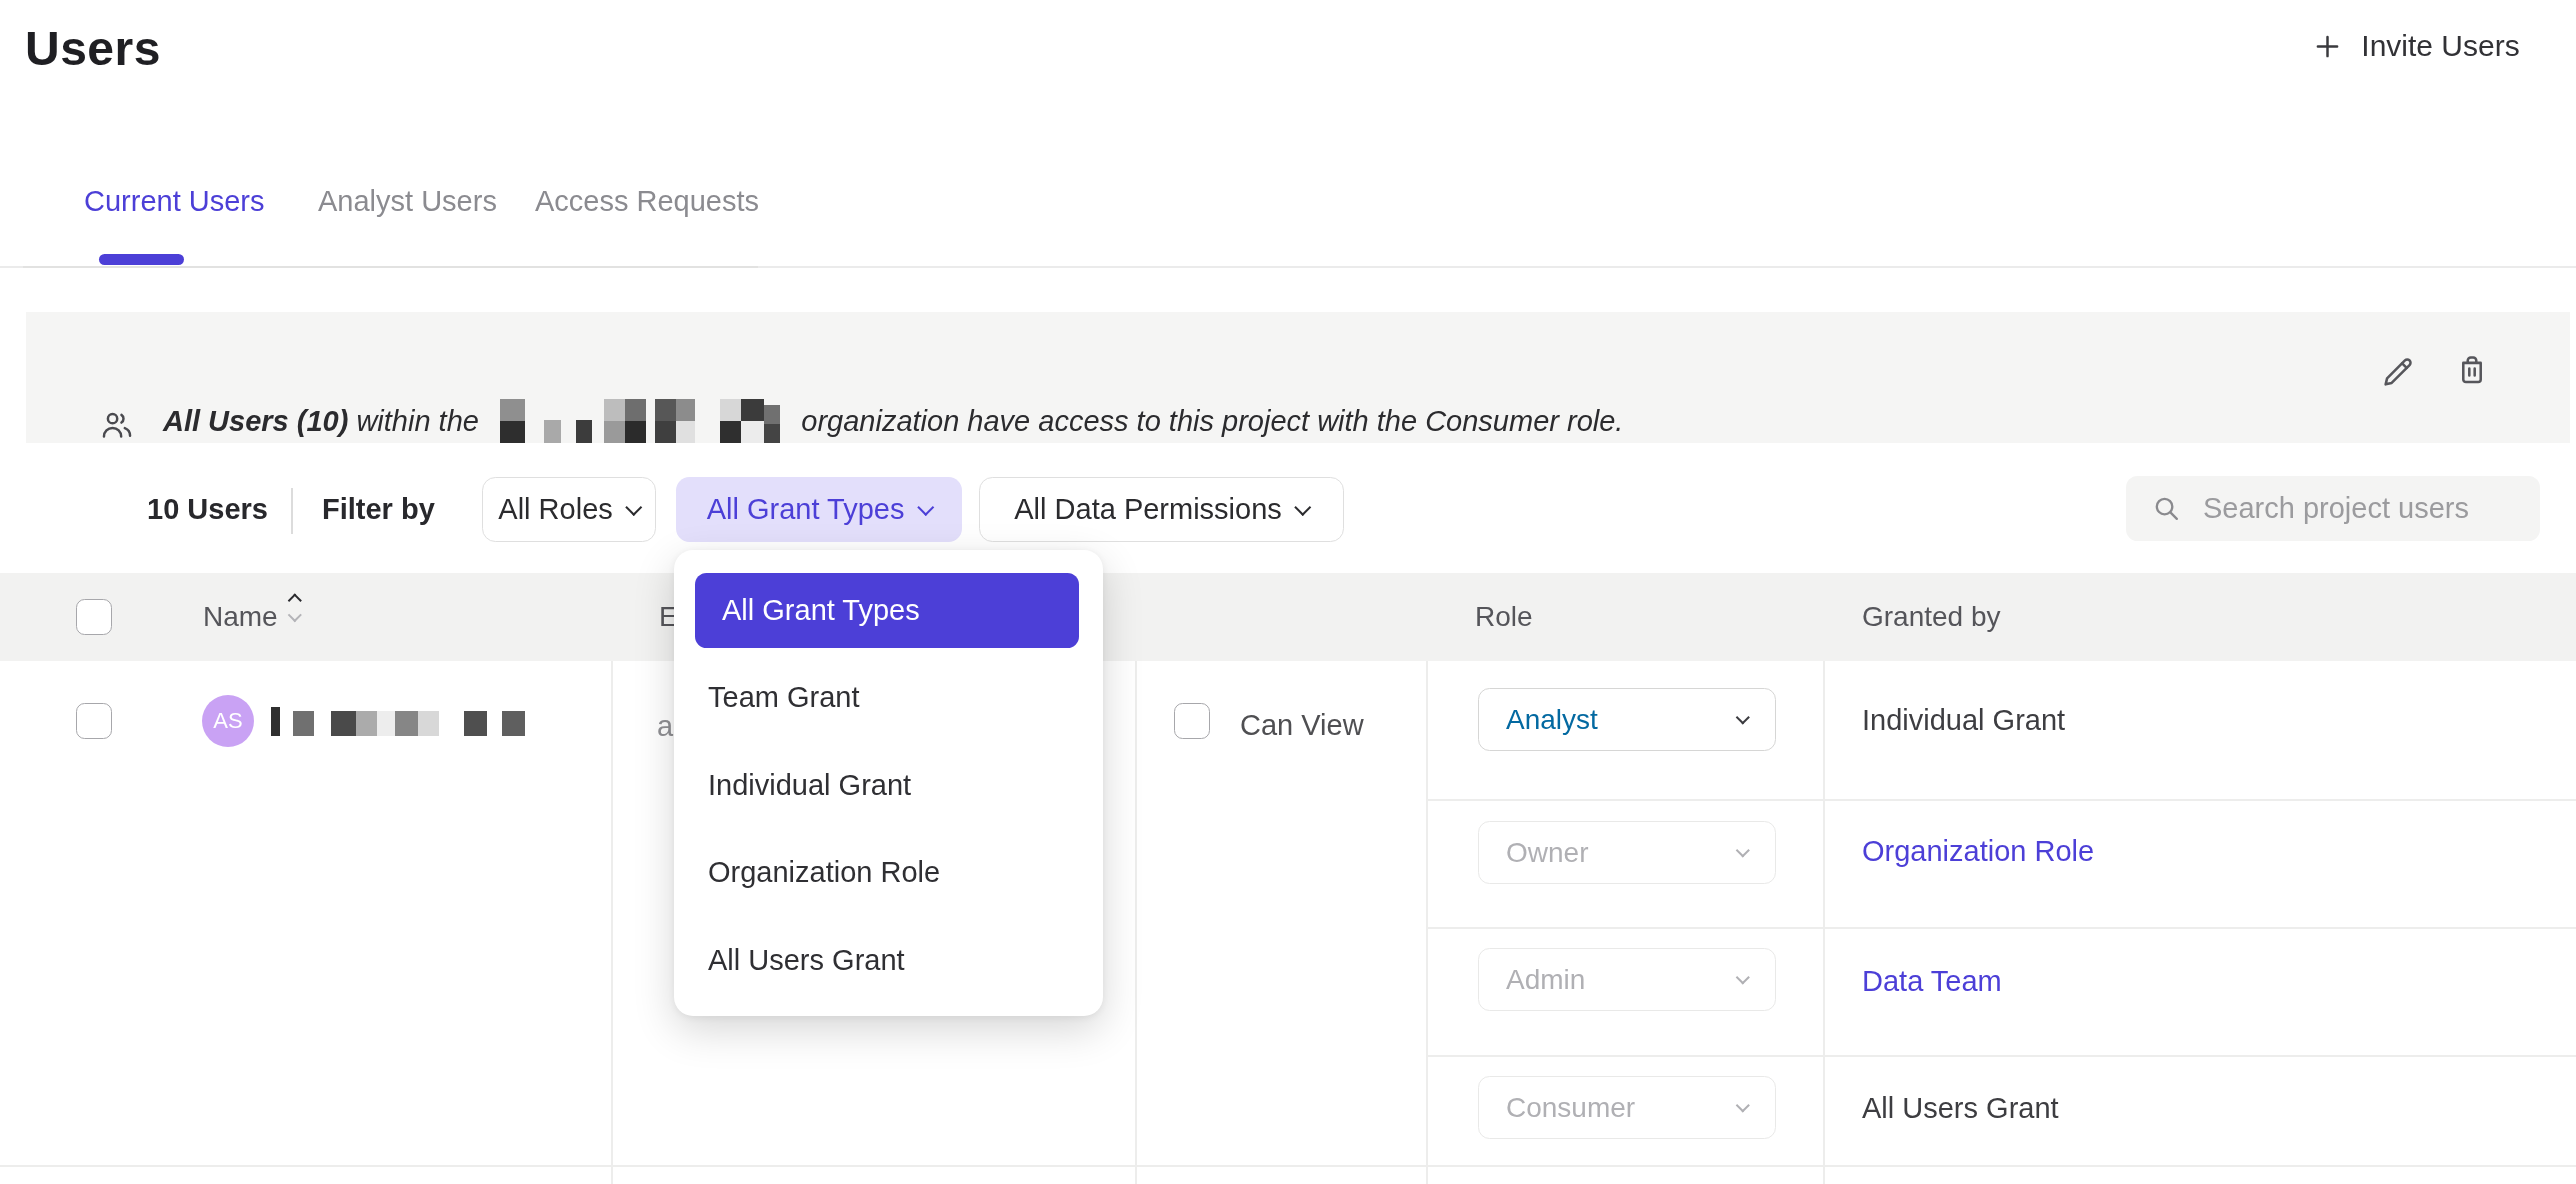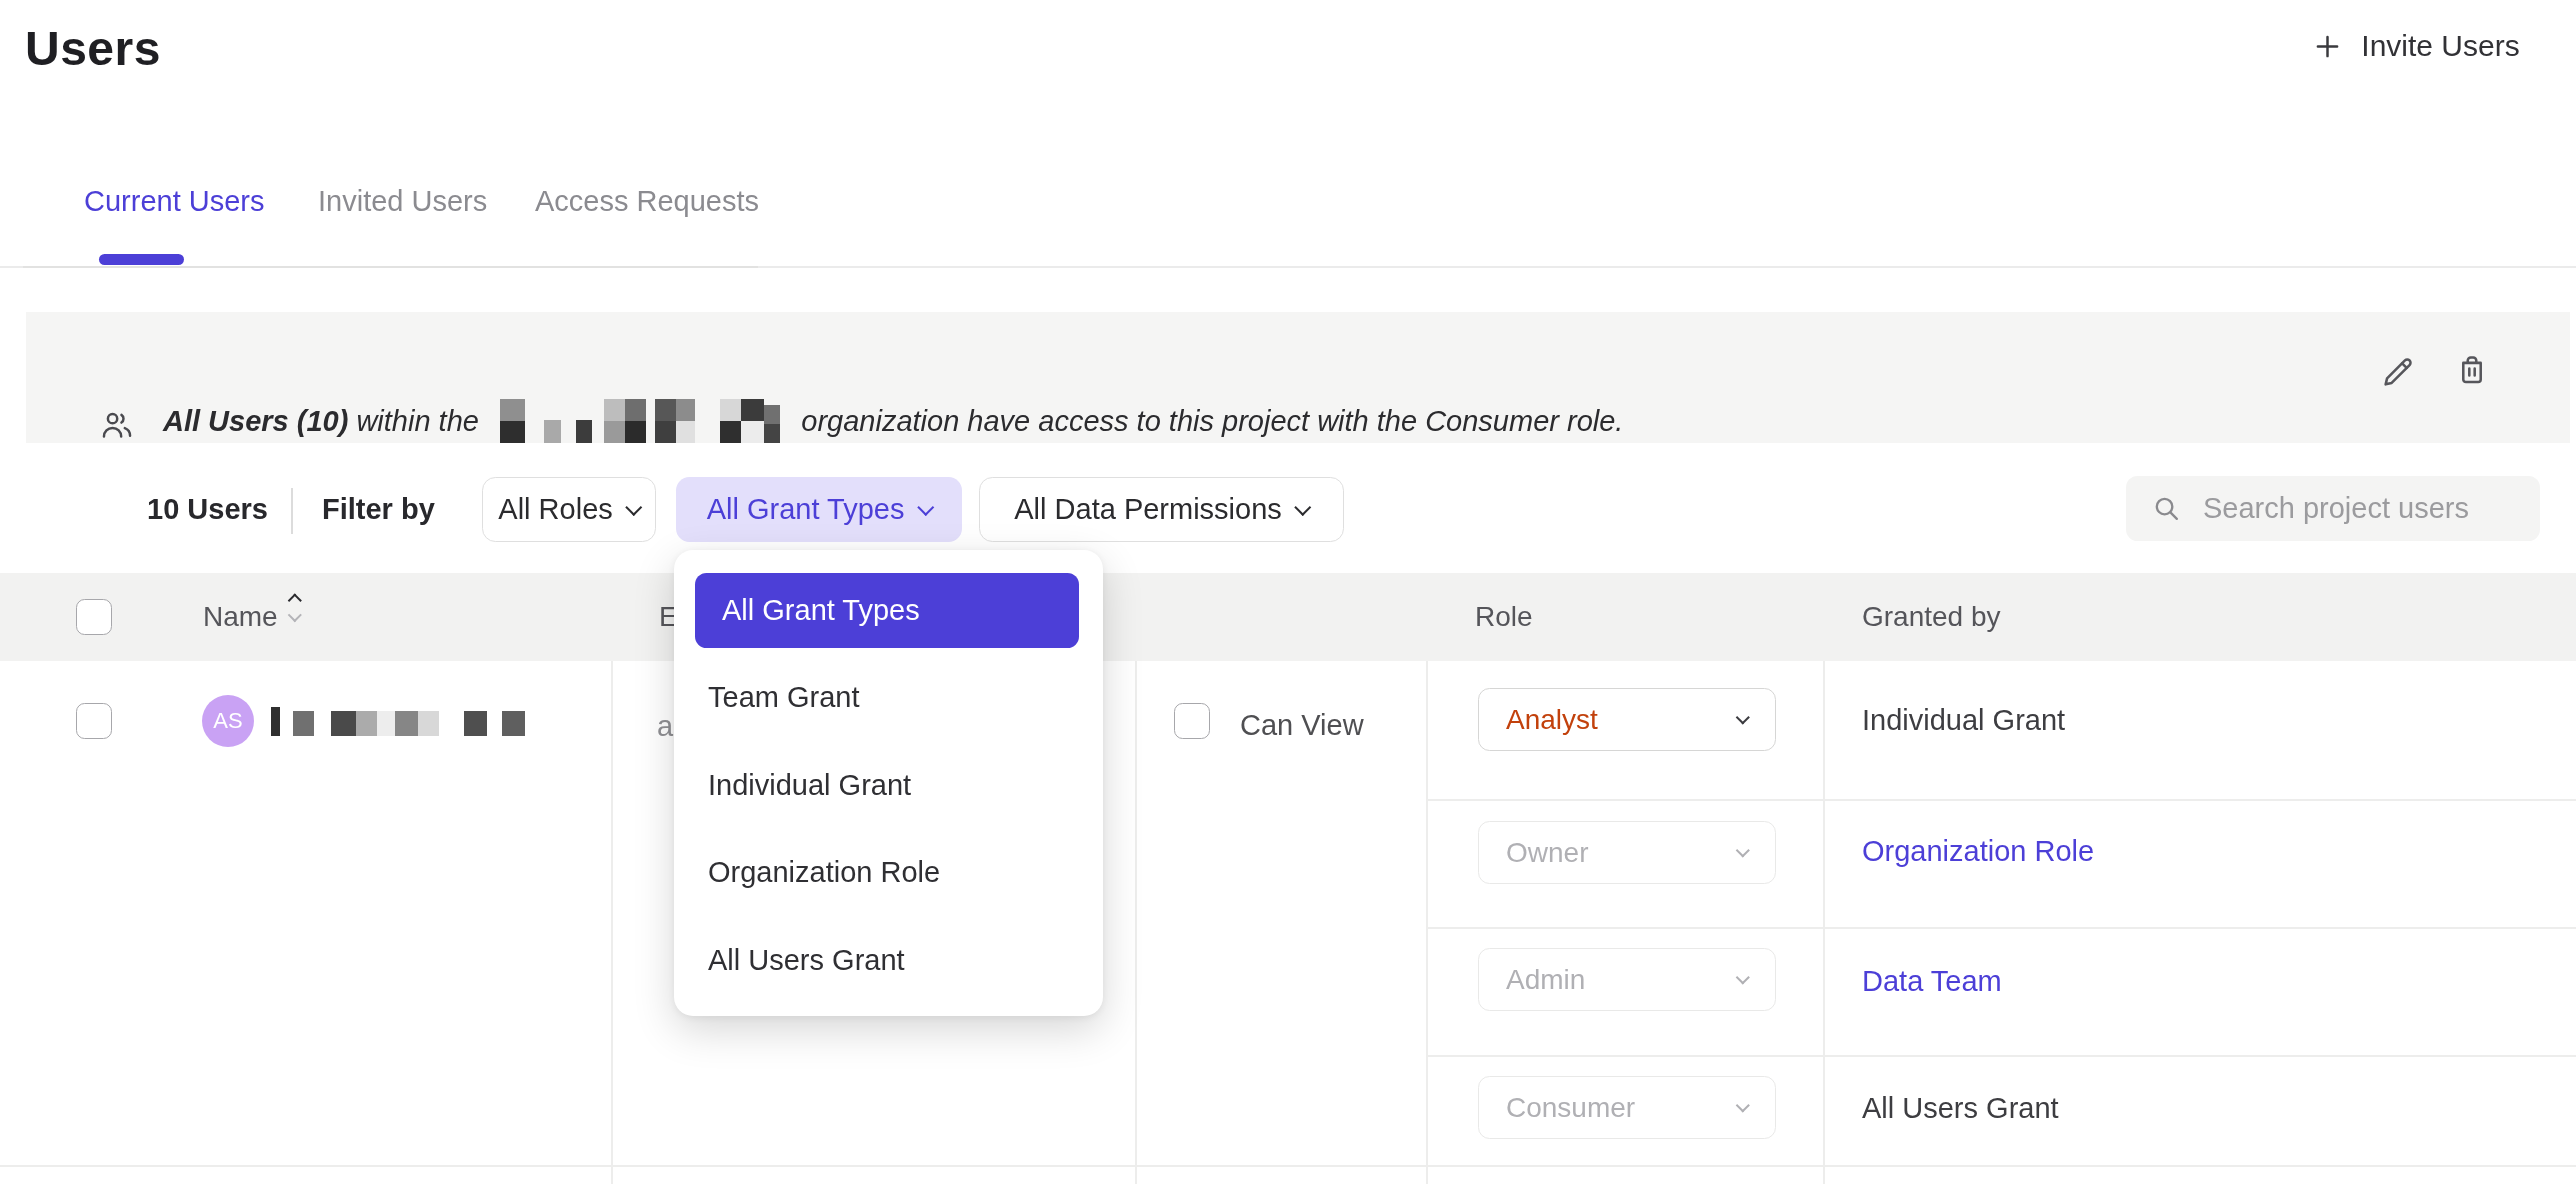--- a/index.html
+++ b/index.html
@@ -57,21 +57,21 @@
   .vline{width:1.9px;background:var(--line);top:661px;height:523px;}
   .hline{height:1.9px;background:var(--line);}
   .avatar{left:202px;top:695px;width:52px;height:52px;border-radius:50%;background:var(--avatar);
           color:#fff;font-size:22px;font-weight:500;display:flex;align-items:center;justify-content:center;}
   .name-redact{left:271px;top:707px;display:flex;align-items:flex-end;height:29px;}
   .email-frag{left:657px;top:710px;font-size:29px;color:var(--gray);}
   .canview-lbl{left:1240px;top:709px;font-size:29px;color:#4f4f52;}
   .rolechip{left:1478px;width:298px;height:63px;border-radius:11.5px;background:#fff;
             display:flex;align-items:center;justify-content:space-between;padding:0 27px;
             font-size:28px;cursor:pointer;}
-  .rolechip.enabled{border:1.9px solid var(--border);color:#c2410c;}
+  .rolechip.enabled{border:1.9px solid var(--border);color:#0369a1;}
   .rolechip.enabled .chev{color:#3c3c40;}
   .rolechip.disabled{border:1.9px solid var(--disabled-border);color:var(--disabled-text);cursor:default;}
   .rolechip .chev{width:9.6px;height:9.6px;border-width:2.4px;}
   .granted{left:1862px;font-size:29px;color:#3d3d41;}
   .granted.link{color:var(--purple);cursor:pointer;}
   
   .dropdown{left:674px;top:550px;width:429px;height:466px;background:#fff;border-radius:19px;
             box-shadow:0 13.4px 42px rgba(0,0,0,.16), 0 1.9px 7.7px rgba(0,0,0,.06);z-index:50;}
   .dd-selected{position:absolute;left:21px;top:23px;width:384px;height:75px;border-radius:11.5px;
                background:var(--purple);color:#fff;display:flex;align-items:center;padding-left:27px;
@@ -88,21 +88,21 @@
   <div class="abs invite">
     <span>
       <svg width="33" height="33" viewBox="0 0 24 24" fill="none" stroke="#3a3a3e" stroke-width="1.8" stroke-linecap="round">
           <path d="M12 5v14M5 12h14"></path>
         </svg>
     </span>
     <span class="lbl">Invite Users</span>
   </div>
 
   <div class="abs tab active" style="left:51px">Current Users</div>
-  <div class="abs tab" style="left:285px">Invited Users</div>
+  <div class="abs tab" style="left:285px">Analyst Users</div>
   <div class="abs tab" style="left:502px">Access Requests</div>
   <div class="abs tabs-border"></div>
   <div class="abs tabs-border-dark"></div>
   <div class="abs tab-underline"></div>
 
   <div class="abs banner">
     <span>
       <svg width="35" height="35" viewBox="0 0 24 24" fill="none" stroke="#4a4a4f" stroke-width="1.7" stroke-linecap="round" stroke-linejoin="round">
         <circle cx="9.3" cy="7.3" r="3.2"></circle>
         <path d="M3.4 19.6c0-3.3 2.6-5.9 5.9-5.9s5.9 2.6 5.9 5.9"></path>

